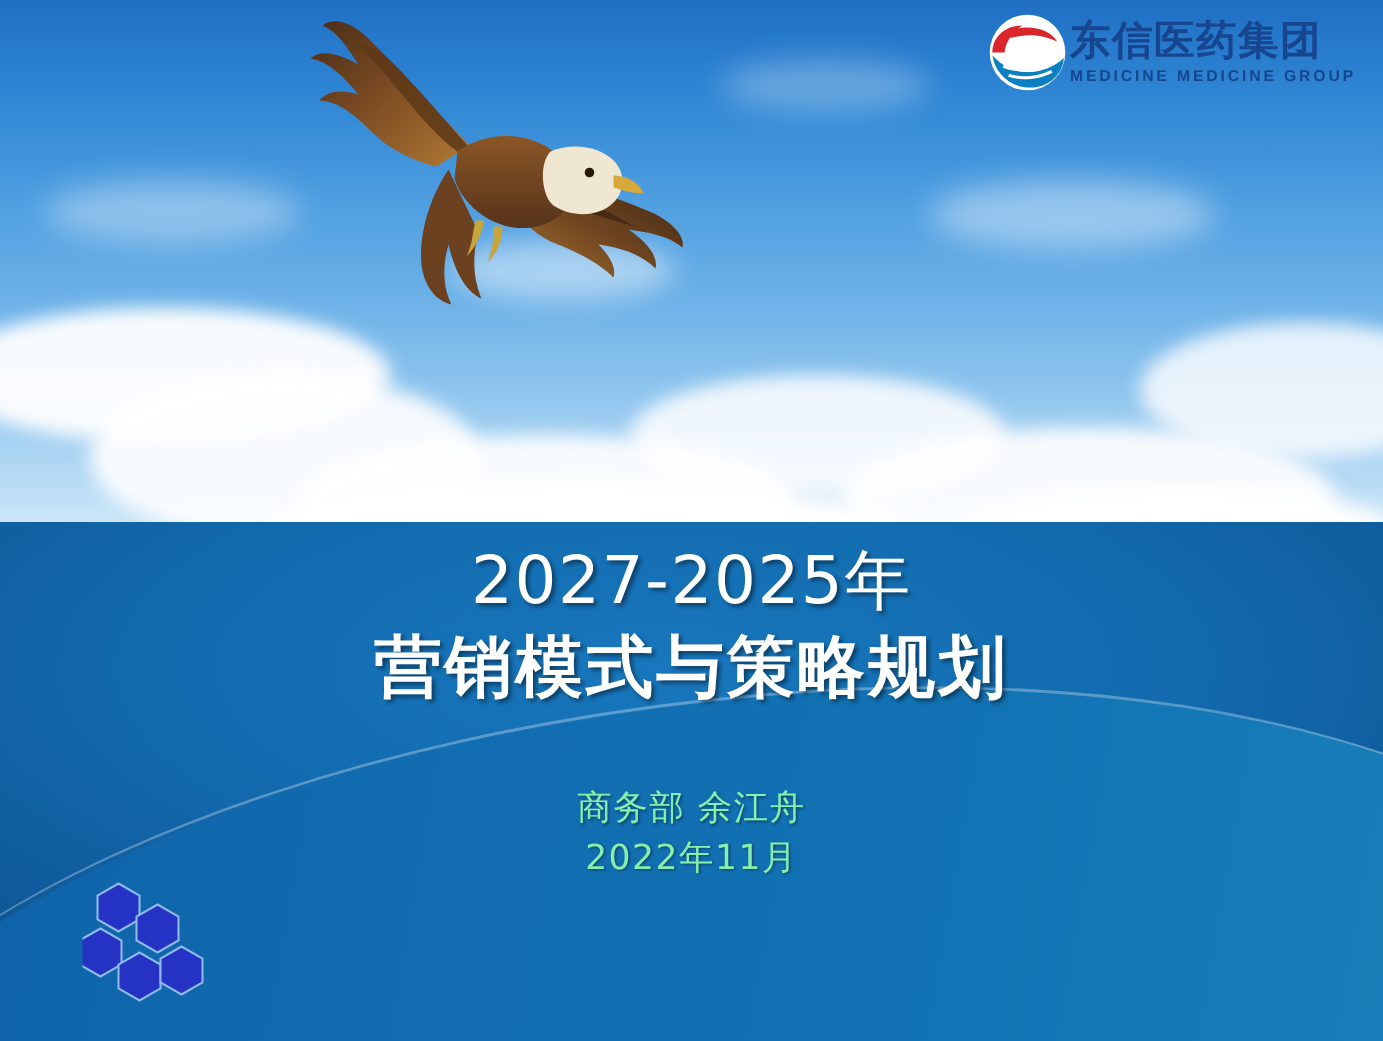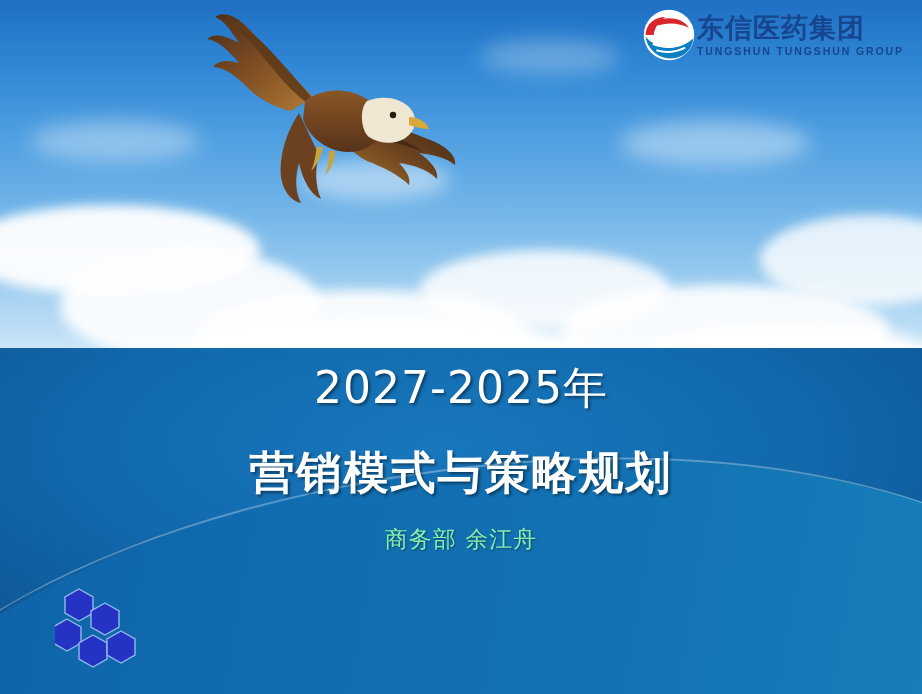--- a/index.html
+++ b/index.html
@@ -176,21 +176,20 @@
     color: #ffffff;
     font-size: 44px;
     line-height: 1.28;
     letter-spacing: 1px;
     text-shadow: 2px 2px 3px rgba(0,0,0,.45);
   }
   .title-line.l2 {
     font-size: 45px;
     font-weight: bold;
     letter-spacing: 2px;
-    margin-top: 28px;
   }
   .subtitles {
     position: absolute;
     left: 0;
     top: 175px;
     width: 922px;
     text-align: center;
     z-index: 5;
   }
   .sub-line {
@@ -273,21 +272,21 @@
       <svg class="logo-mark" viewBox="0 0 60 60">
         <circle cx="30" cy="30" r="28" fill="#ffffff"></circle>
         <path d="M8,22 C16,8 44,8 52,22 C44,18 34,16 24,18 C18,19 12,20 8,22 Z" fill="#d8262c"></path>
         <path d="M4,30 C4,18 14,10 26,10 C18,16 14,22 13,30 Z" fill="#d8262c"></path>
         <path d="M4,32 C6,46 18,56 32,56 C46,56 56,46 57,34 C48,42 36,46 24,44 C16,42 9,38 4,32 Z" fill="#0a7fc4"></path>
         <path d="M12,40 C22,44 36,44 48,38" stroke="#ffffff" stroke-width="2.6" fill="none"></path>
         <path d="M16,47 C26,50 38,49 48,44" stroke="#ffffff" stroke-width="2.2" fill="none"></path>
       </svg>
       <div class="logo-text">
         <div class="logo-cn">东信医药集团</div>
-        <div class="logo-en">TUNGSHUN TUNGSHUN GROUP</div>
+        <div class="logo-en">MEDICINE MEDICINE GROUP</div>
       </div>
     </div>
   </div>
 
   <div class="panel">
     <div class="panel-grad"></div>
     <div class="green-sweep"></div>
     <div class="blue-over"></div>
     <div class="wave-line"></div>
 
@@ -301,16 +300,17 @@
       </g>
     </svg>
 
     <div class="titles">
       <div class="title-line l1">2027-2025年</div>
       <div class="title-line l2">营销模式与策略规划</div>
     </div>
 
     <div class="subtitles">
       <div class="sub-line">商务部  余江舟</div>
+      <div class="sub-line">2022年11月</div>
     </div>
   </div>
 
 </div>
 
 </body></html>

